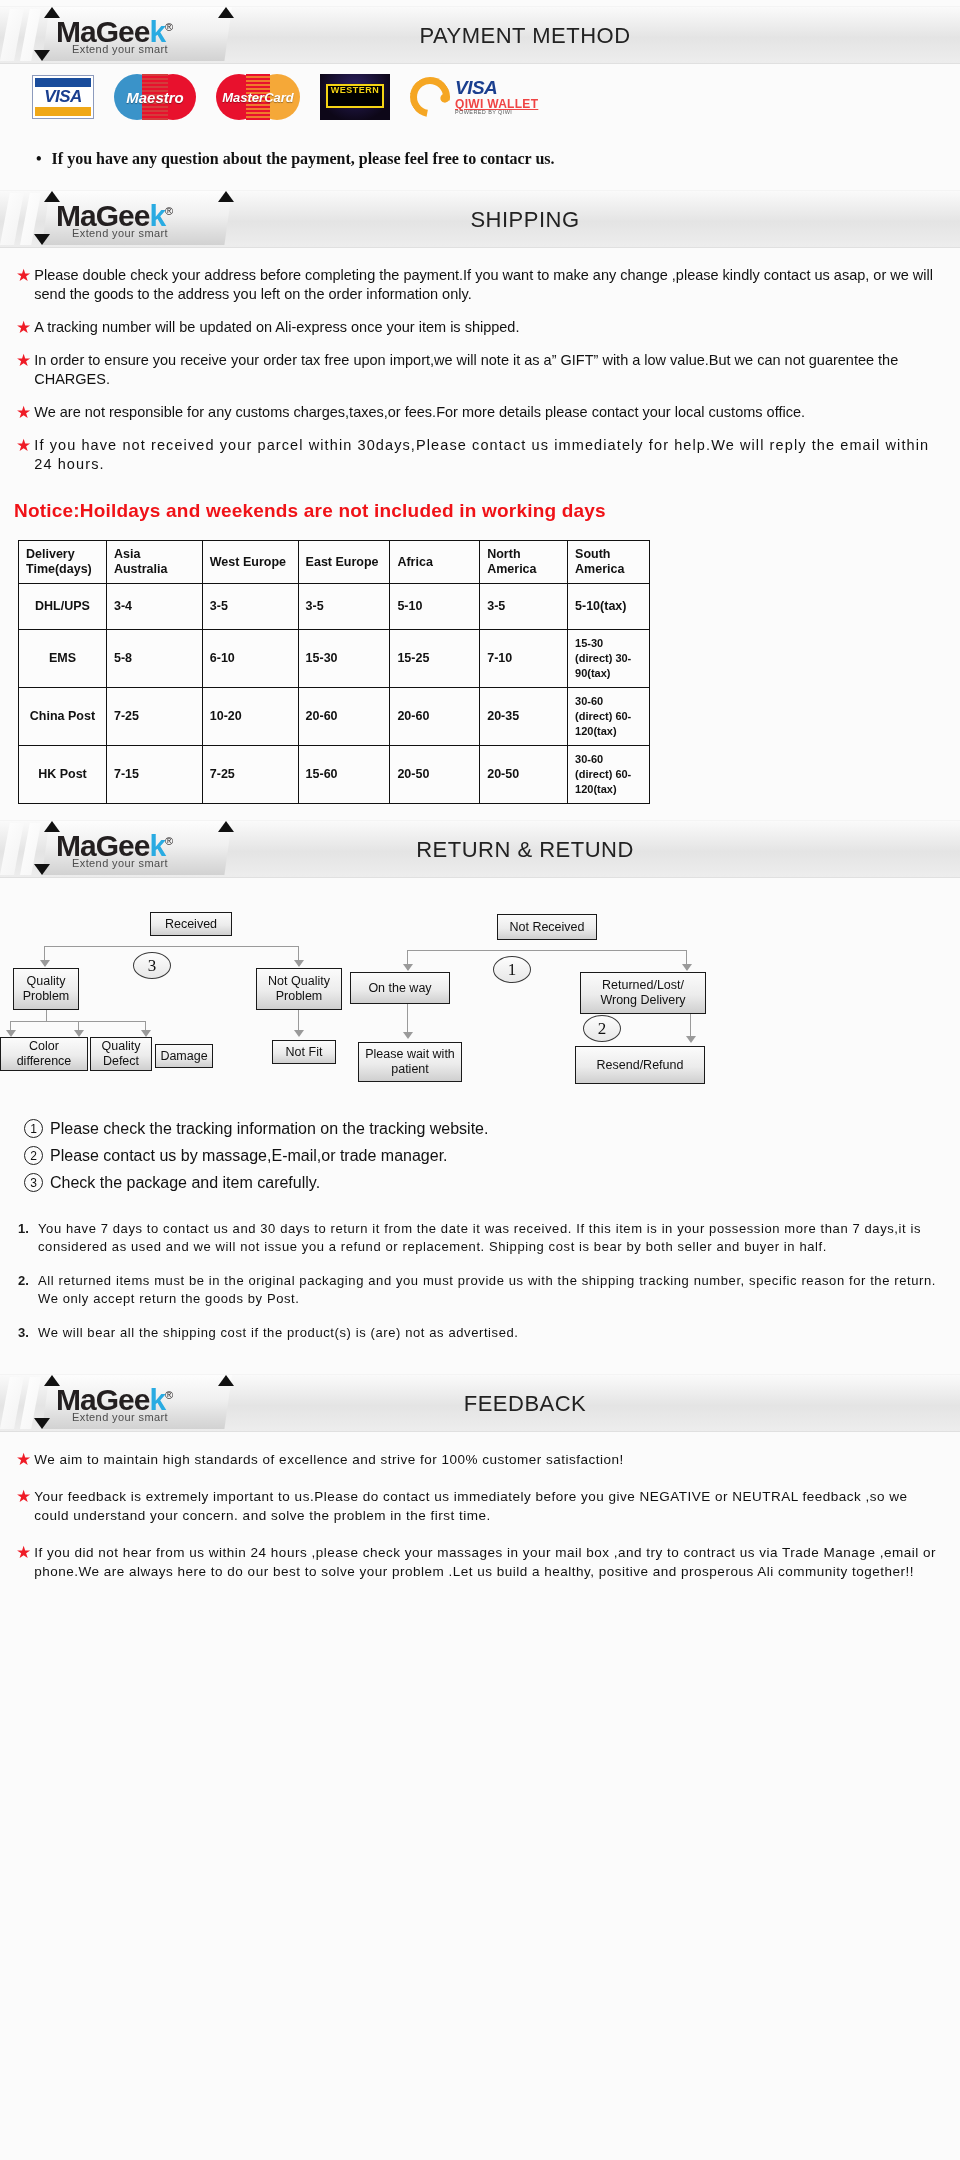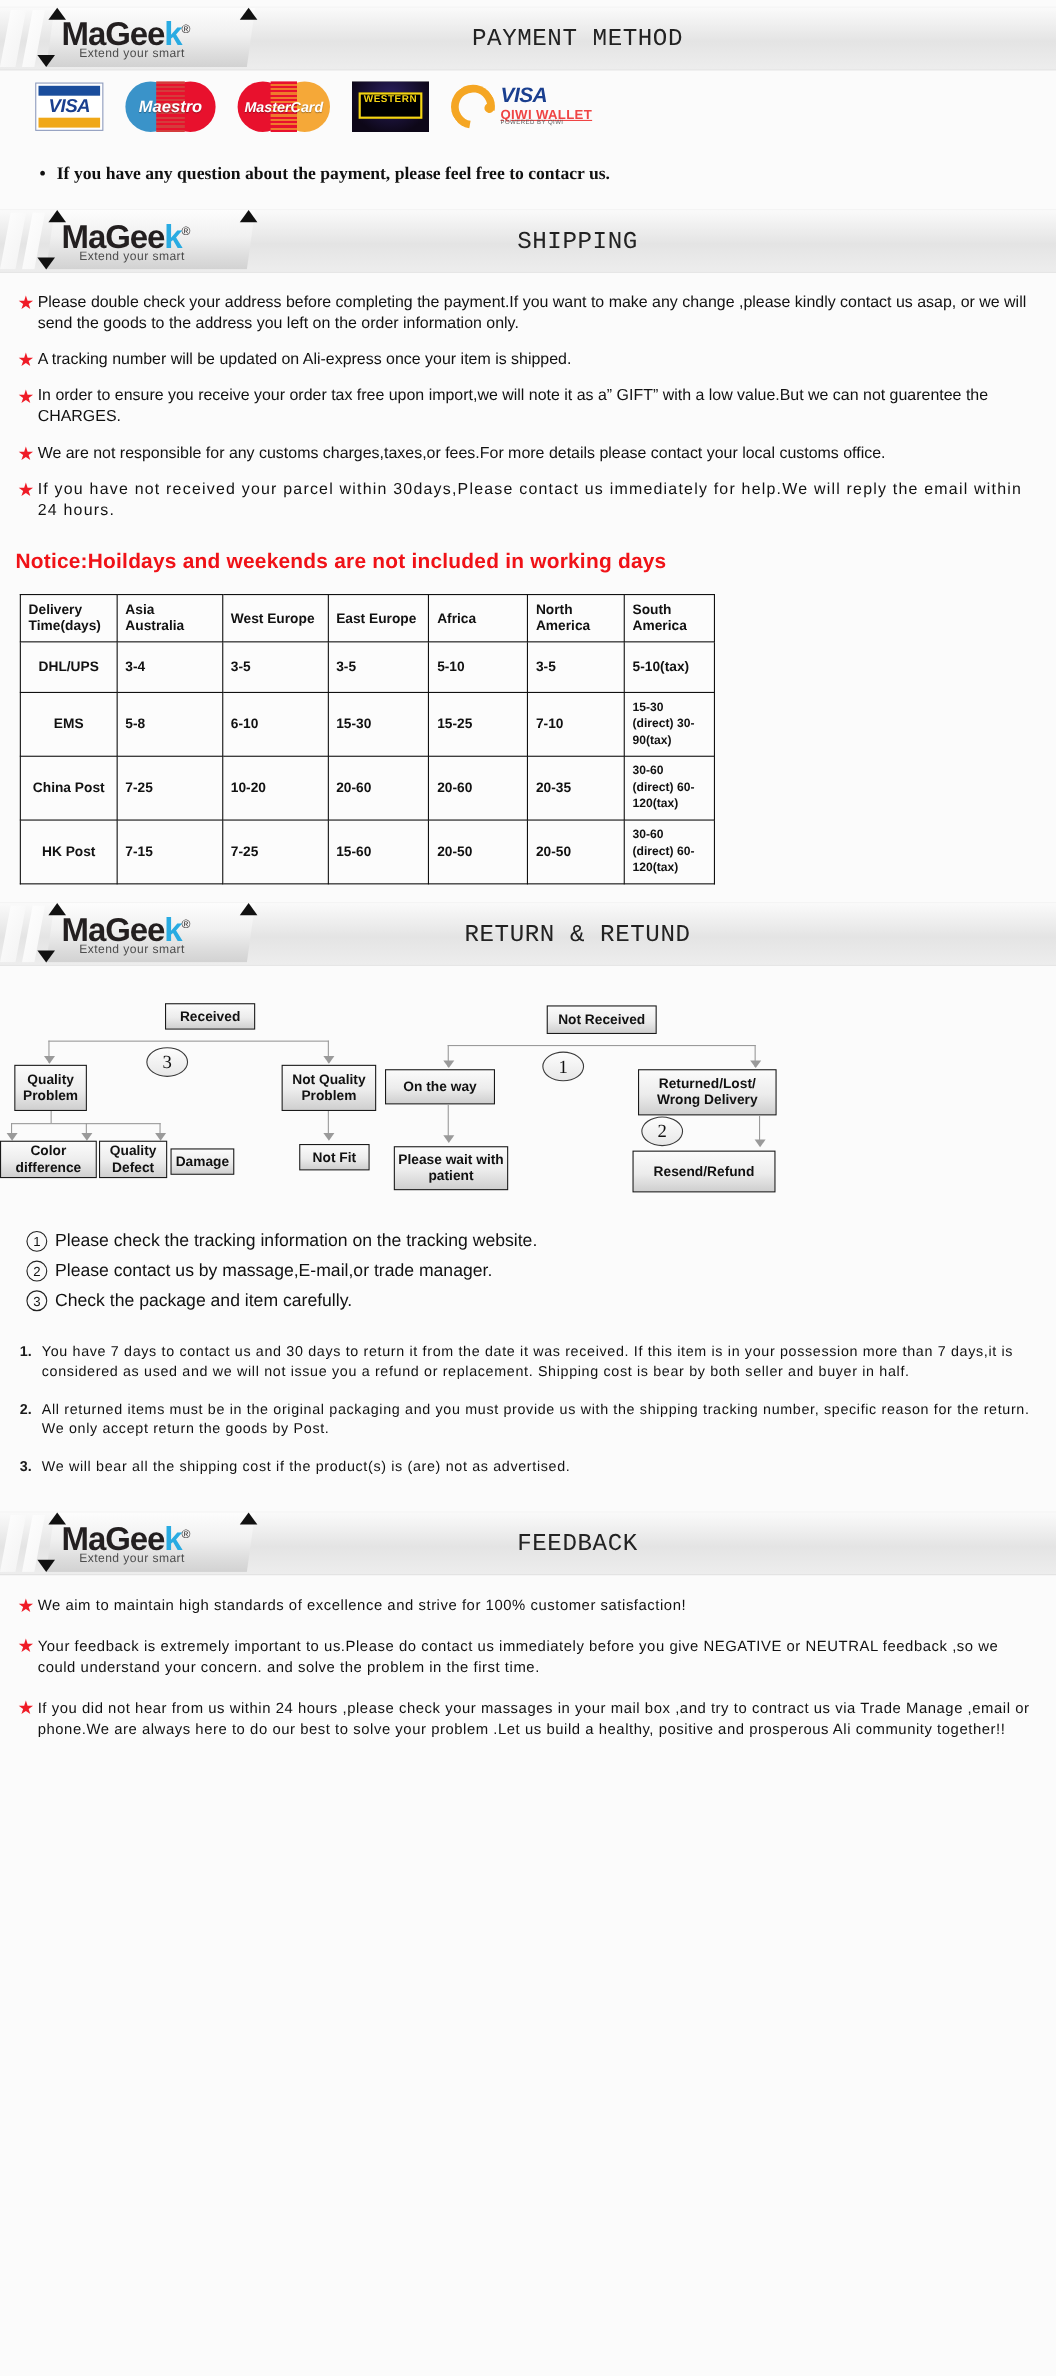--- a/index.html
+++ b/index.html
@@ -53,21 +53,21 @@
   .logo-reg { font-size:11px; vertical-align:super; font-weight:normal; }
   .logo-tag {
     position:absolute; left:72px; top:36px;
     font-size:11px; color:#4d4d4d; letter-spacing:.4px;
     font-family:"Liberation Sans", sans-serif;
   }
   .banner-title {
     position:absolute; left:0; right:0; top:0; height:58px;
     line-height:58px; text-align:center;
     font-size:22px; color:#222; letter-spacing:.5px;
-    font-family:Liberation Mono, monospace;
+    font-family:Liberation Sans, sans-serif;
     padding-left:90px;
   }
 
   
   .pay-line {
     font-family:"Liberation Serif", serif;
     font-weight:bold; font-size:16px; color:#111;
     padding: 22px 0 6px 36px;
   }
   .pay-line .dot { margin-right:10px; }
@@ -138,21 +138,21 @@
   td.carrier { text-align:center; font-size:12.5px; }
   td.val { font-size:12.5px; }
   .cell-multi { font-size:11px; line-height:13px; }
   .dashes { letter-spacing:0px; }
 
   
   .flow-wrap { position:relative; height:215px; margin-top:16px; }
   .fbox {
     position:absolute; background:linear-gradient(to bottom,#fbfbfb 0%,#ececec 55%,#cfcfcf 100%);
     border:1px solid #1a1a1a; display:flex; align-items:center; justify-content:center;
-    text-align:center; font-weight:bold; font-size:12.5px; color:#111; line-height:15px;
+    text-align:center; font-weight:normal; font-size:12.5px; color:#111; line-height:15px;
     padding:3px 2px;
   }
   .fline { position:absolute; background:#9a9a9a; }
   .farrow { position:absolute; width:0;height:0; border-left:5px solid transparent; border-right:5px solid transparent; border-top:7px solid #9a9a9a; }
   .circ {
     position:absolute; width:38px; height:27px; border:1px solid #3a3a3a; border-radius:50%;
     background:linear-gradient(to bottom,#fdfdfd,#e7e7e7);
     display:flex; align-items:center; justify-content:center;
     font-family:"Liberation Serif", serif; font-size:17px; color:#111;
   }

